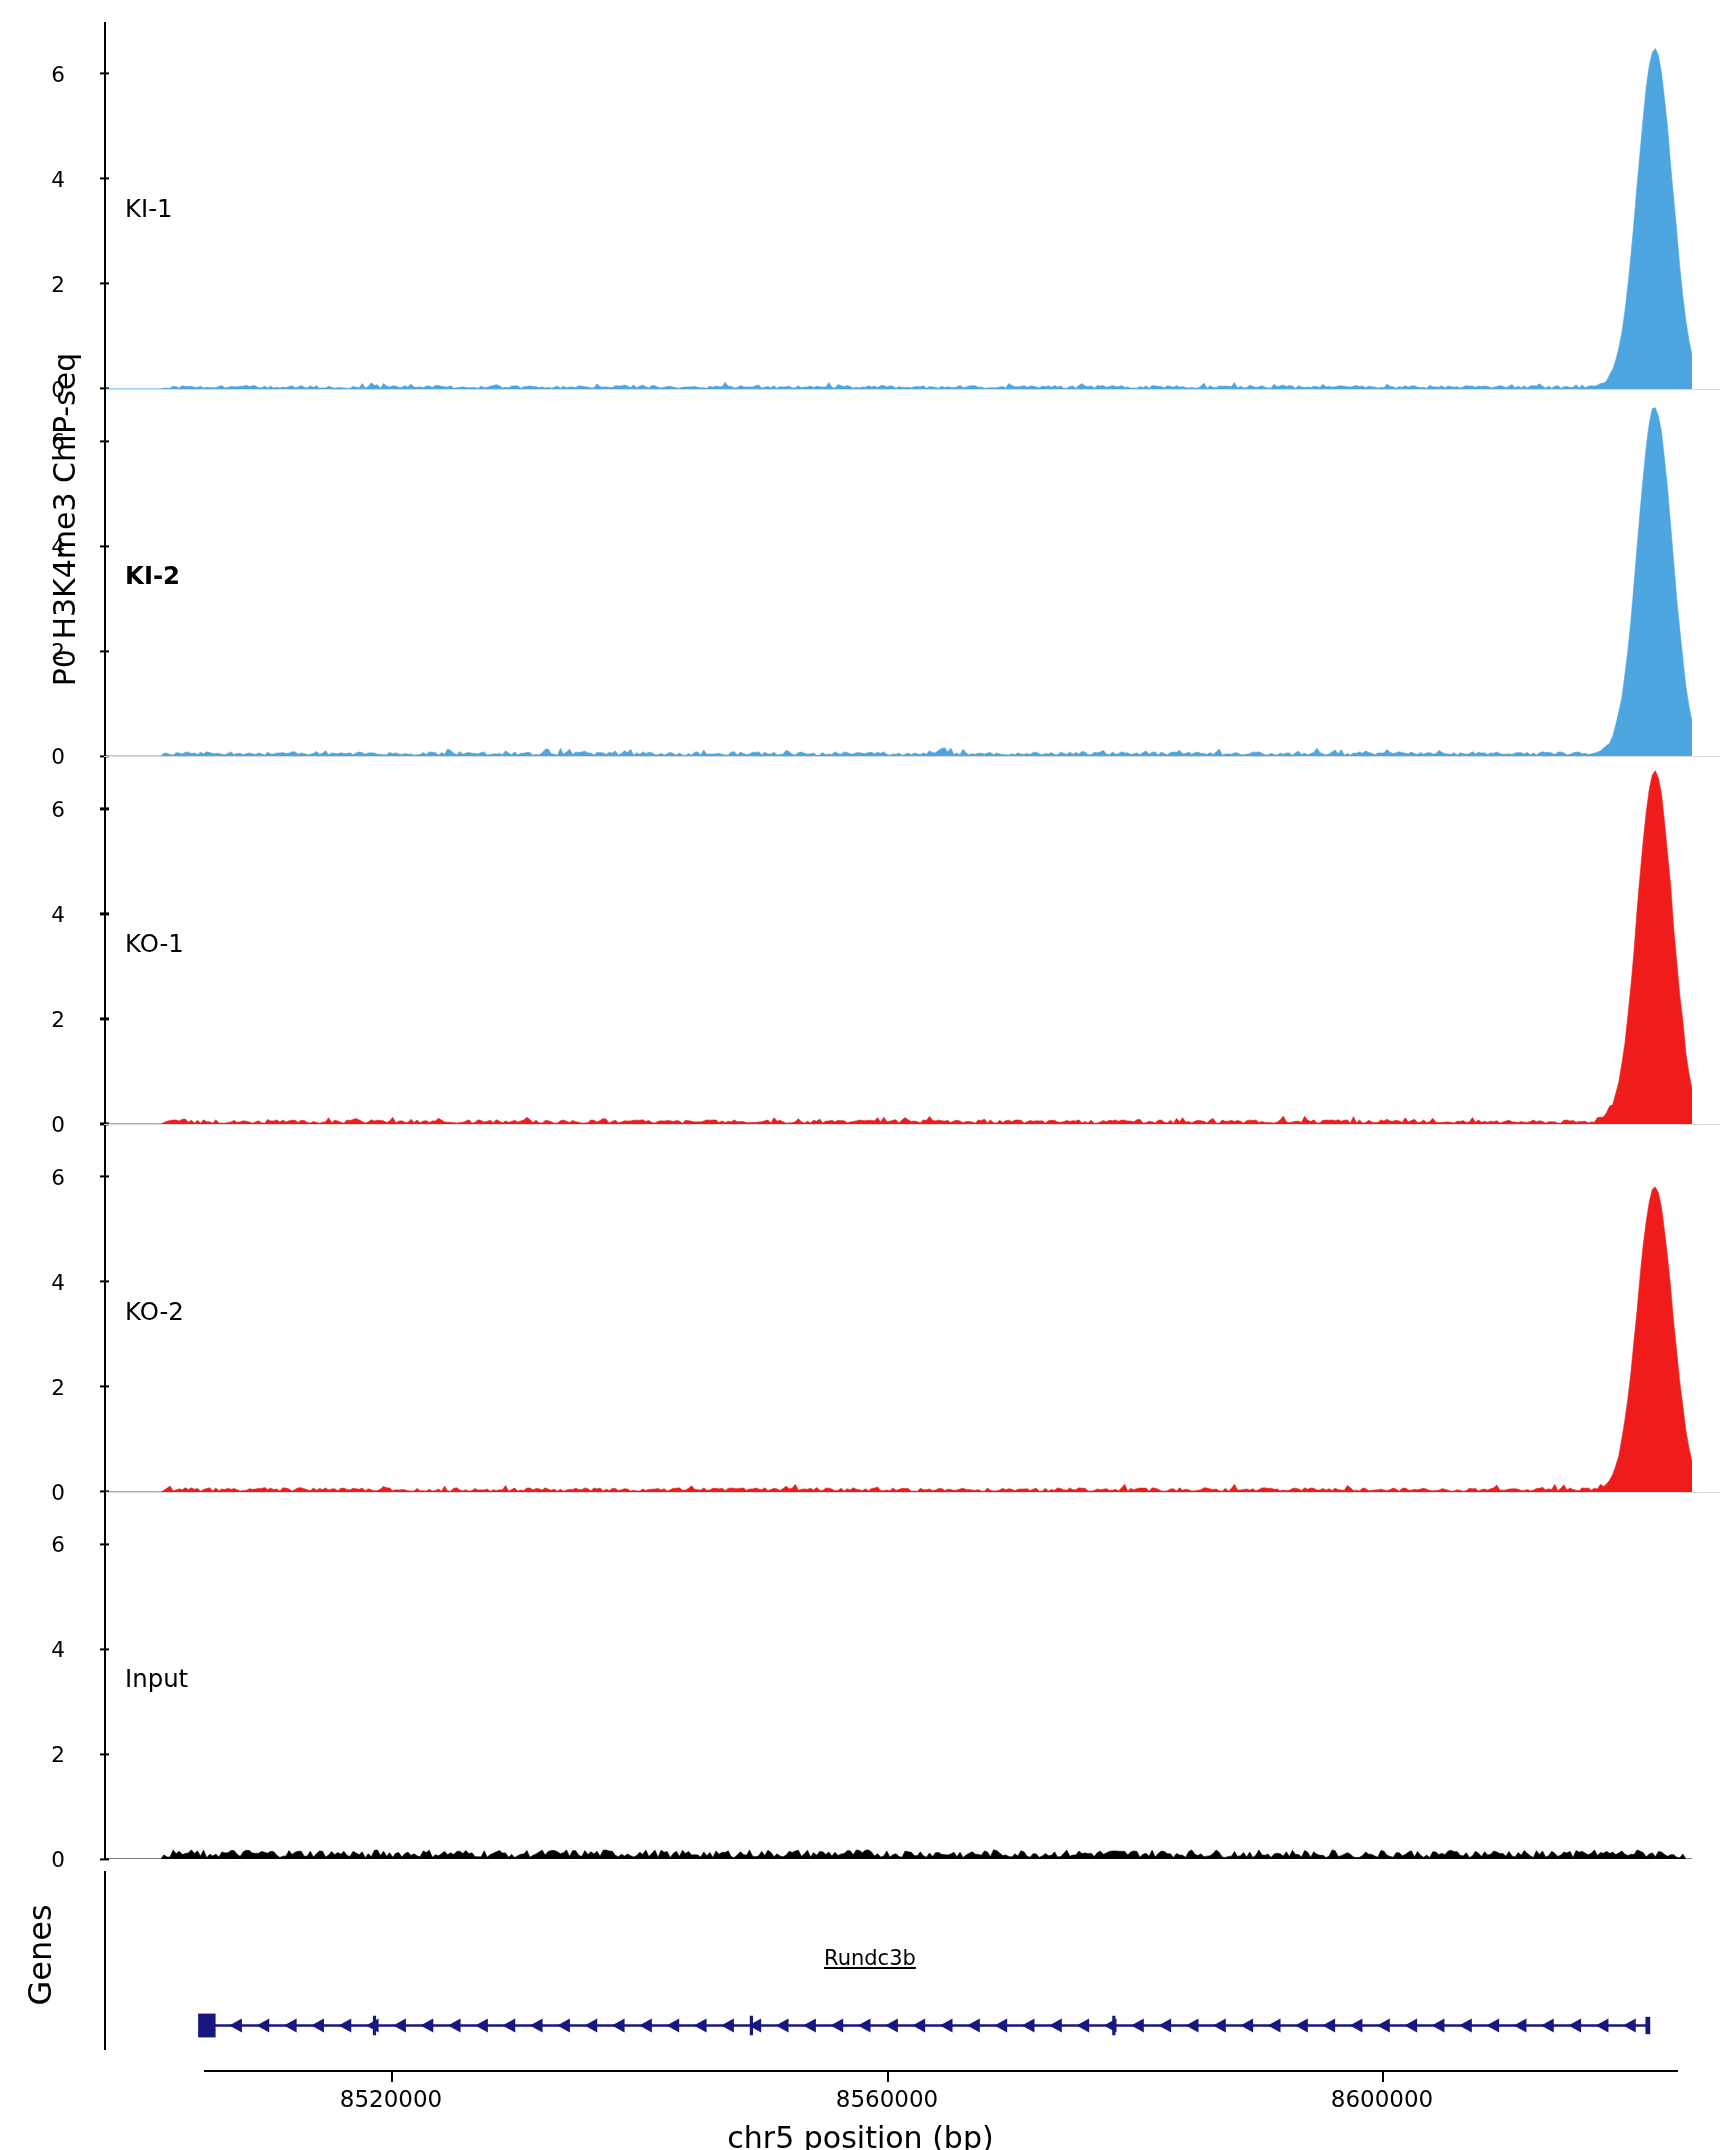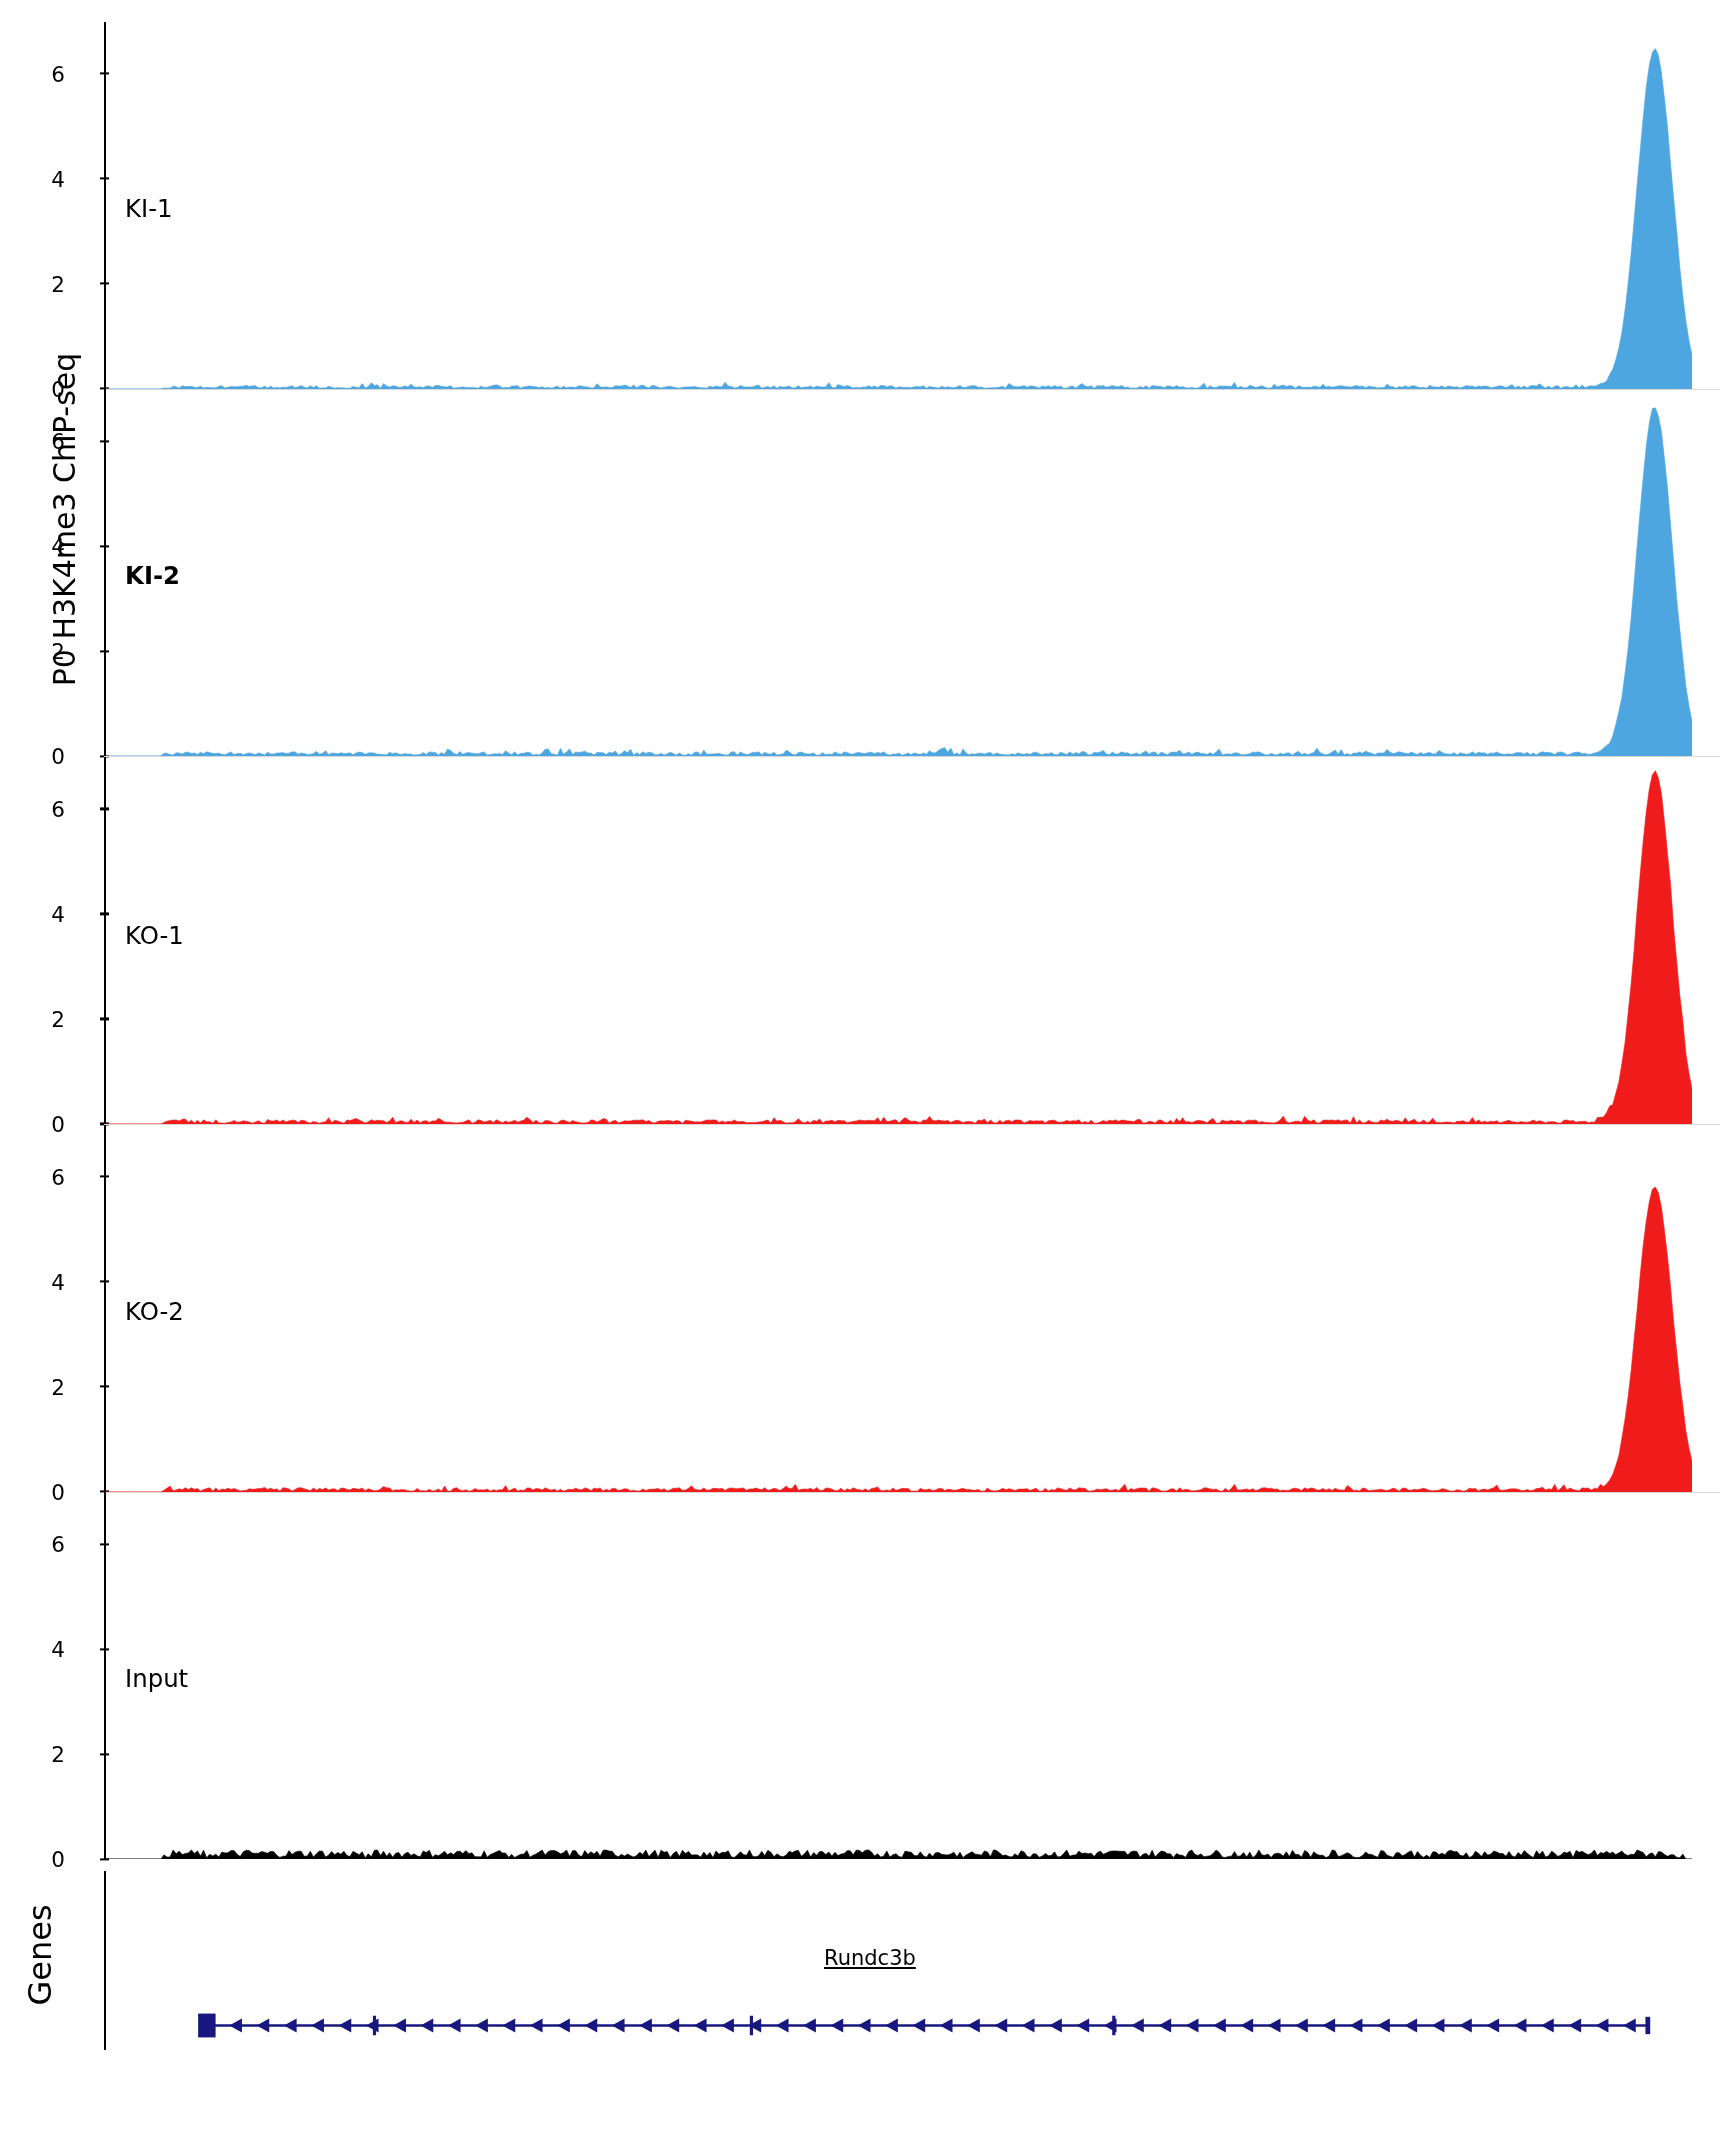--- a/index.html
+++ b/index.html
@@ -228,21 +228,21 @@
       </div>
       <div class="sep" style="position: relative;"></div>
       <div class="track">
         <div class="axis-line"></div>
         <div class="ticks">
           <div class="tick" style="top: 367px;">0<span class="tmark"></span></div>
           <div class="tick" style="top: 262px;">2<span class="tmark"></span></div>
           <div class="tick" style="top: 157px;">4<span class="tmark"></span></div>
           <div class="tick" style="top: 52px;">6<span class="tmark"></span></div>
         </div>
-        <div class="track-label" style="top: 164px;">KO-1</div>
+        <div class="track-label" style="top: 172px;">KO-1</div>
         <div class="plotarea">
           <svg viewBox="0 0 1000 500" preserveAspectRatio="none">
             <path d="M 0.00 500.00 L 0.00 500.00 L 1.92 500.00 L 3.85 500.00 L 5.77 500.00 L 7.69 500.00 L 9.62 500.00 L 11.54 500.00 L 13.46 500.00 L 15.38 500.00 L 17.31 500.00 L 19.23 500.00 L 21.15 500.00 L 23.08 500.00 L 25.00 500.00 L 26.92 500.00 L 28.85 500.00 L 30.77 500.00 L 32.69 500.00 L 34.62 500.00 L 36.54 497.88 L 38.46 496.16 L 40.38 495.20 L 42.31 494.59 L 44.23 494.63 L 46.15 495.78 L 48.08 493.66 L 50.00 493.14 L 51.92 497.57 L 53.85 494.85 L 55.77 498.65 L 57.69 495.02 L 59.62 498.75 L 61.54 494.34 L 63.46 496.98 L 65.38 496.83 L 67.31 498.90 L 69.23 494.22 L 71.15 498.63 L 73.08 498.79 L 75.00 498.84 L 76.92 497.85 L 78.85 497.15 L 80.77 495.12 L 82.69 497.64 L 84.62 497.13 L 86.54 495.64 L 88.46 496.42 L 90.38 497.15 L 92.31 498.82 L 94.23 497.34 L 96.15 495.64 L 98.08 498.37 L 100.00 498.83 L 101.92 493.87 L 103.85 495.78 L 105.77 495.90 L 107.69 494.47 L 109.62 497.23 L 111.54 494.53 L 113.46 497.30 L 115.38 495.71 L 117.31 494.77 L 119.23 494.93 L 121.15 497.90 L 123.08 495.05 L 125.00 495.23 L 126.92 497.51 L 128.85 498.52 L 130.77 496.62 L 132.69 497.69 L 134.62 498.89 L 136.54 497.53 L 138.46 496.87 L 140.38 491.35 L 142.31 498.15 L 144.23 494.85 L 146.15 495.92 L 148.08 497.45 L 150.00 498.88 L 151.92 494.55 L 153.85 495.23 L 155.77 493.97 L 157.69 492.35 L 159.62 494.50 L 161.54 496.66 L 163.46 498.76 L 165.38 497.09 L 167.31 494.11 L 169.23 495.99 L 171.15 494.85 L 173.08 495.16 L 175.00 495.72 L 176.92 497.79 L 178.85 495.75 L 180.77 490.83 L 182.69 498.24 L 184.62 496.14 L 186.54 495.56 L 188.46 497.49 L 190.38 497.85 L 192.31 493.45 L 194.23 497.84 L 196.15 494.68 L 198.08 498.34 L 200.00 496.00 L 201.92 495.48 L 203.85 497.93 L 205.77 495.78 L 207.69 495.80 L 209.62 492.29 L 211.54 494.65 L 213.46 497.11 L 215.38 497.54 L 217.31 497.62 L 219.23 498.18 L 221.15 498.62 L 223.08 498.02 L 225.00 497.72 L 226.92 496.08 L 228.85 494.27 L 230.77 498.87 L 232.69 497.78 L 234.62 494.24 L 236.54 495.36 L 238.46 497.42 L 240.38 496.34 L 242.31 495.03 L 244.23 498.15 L 246.15 494.29 L 248.08 496.32 L 250.00 498.41 L 251.92 495.96 L 253.85 497.65 L 255.77 496.61 L 257.69 495.05 L 259.62 497.45 L 261.54 495.90 L 263.46 494.63 L 265.38 490.92 L 267.31 493.86 L 269.23 498.01 L 271.15 494.99 L 273.08 498.32 L 275.00 498.69 L 276.92 495.34 L 278.85 495.54 L 280.77 496.80 L 282.69 498.87 L 284.62 498.57 L 286.54 495.47 L 288.46 494.59 L 290.38 496.40 L 292.31 497.86 L 294.23 495.07 L 296.15 496.89 L 298.08 497.67 L 300.00 498.74 L 301.92 498.48 L 303.85 498.04 L 305.77 494.59 L 307.69 494.87 L 309.62 497.42 L 311.54 495.20 L 313.46 492.64 L 315.38 493.41 L 317.31 498.78 L 319.23 496.30 L 321.15 494.98 L 323.08 498.44 L 325.00 497.37 L 326.92 495.72 L 328.85 496.06 L 330.77 495.87 L 332.69 494.94 L 334.62 494.76 L 336.54 494.94 L 338.46 494.20 L 340.38 496.59 L 342.31 495.26 L 344.23 497.95 L 346.15 498.66 L 348.08 496.30 L 350.00 495.68 L 351.92 496.06 L 353.85 495.28 L 355.77 495.56 L 357.69 496.65 L 359.62 495.36 L 361.54 496.00 L 363.46 498.85 L 365.38 494.96 L 367.31 495.44 L 369.23 496.39 L 371.15 497.22 L 373.08 497.02 L 375.00 497.11 L 376.92 495.86 L 378.85 494.45 L 380.77 494.73 L 382.69 494.49 L 384.62 494.49 L 386.54 497.94 L 388.46 495.76 L 390.38 497.82 L 392.31 496.40 L 394.23 497.02 L 396.15 494.39 L 398.08 497.00 L 400.00 496.76 L 401.92 496.76 L 403.85 498.16 L 405.77 498.11 L 407.69 497.87 L 409.62 498.04 L 411.54 497.24 L 413.46 497.08 L 415.38 495.66 L 417.31 494.70 L 419.23 498.77 L 421.15 491.34 L 423.08 496.12 L 425.00 495.00 L 426.92 496.86 L 428.85 498.84 L 430.77 498.27 L 432.69 498.40 L 434.62 496.90 L 436.54 492.77 L 438.46 496.77 L 440.38 498.62 L 442.31 496.23 L 444.23 498.44 L 446.15 494.89 L 448.08 496.36 L 450.00 493.33 L 451.92 498.67 L 453.85 496.07 L 455.77 495.85 L 457.69 494.82 L 459.62 497.18 L 461.54 494.98 L 463.46 495.44 L 465.38 495.61 L 467.31 498.24 L 469.23 497.32 L 471.15 496.46 L 473.08 495.78 L 475.00 494.52 L 476.92 495.25 L 478.85 495.46 L 480.77 494.91 L 482.69 495.13 L 484.62 495.70 L 486.54 491.33 L 488.46 497.15 L 490.38 490.68 L 492.31 496.60 L 494.23 496.33 L 496.15 494.78 L 498.08 494.21 L 500.00 498.60 L 501.92 494.55 L 503.85 491.22 L 505.77 494.38 L 507.69 496.64 L 509.62 495.92 L 511.54 496.79 L 513.46 498.13 L 515.38 494.65 L 517.31 494.83 L 519.23 489.63 L 521.15 494.91 L 523.08 495.76 L 525.00 494.53 L 526.92 495.69 L 528.85 496.04 L 530.77 495.17 L 532.69 498.09 L 534.62 495.84 L 536.54 494.81 L 538.46 495.82 L 540.38 498.29 L 542.31 496.58 L 544.23 496.74 L 546.15 497.13 L 548.08 498.92 L 550.00 494.55 L 551.92 495.48 L 553.85 493.25 L 555.77 498.59 L 557.69 494.40 L 559.62 498.17 L 561.54 498.61 L 563.46 494.78 L 565.38 498.03 L 567.31 495.50 L 569.23 494.78 L 571.15 497.04 L 573.08 494.70 L 575.00 494.51 L 576.92 495.04 L 578.85 498.65 L 580.77 496.91 L 582.69 495.17 L 584.62 496.35 L 586.54 495.68 L 588.46 495.88 L 590.38 495.68 L 592.31 498.68 L 594.23 495.58 L 596.15 495.04 L 598.08 494.92 L 600.00 497.42 L 601.92 497.59 L 603.85 496.96 L 605.77 495.11 L 607.69 496.53 L 609.62 495.42 L 611.54 495.98 L 613.46 494.29 L 615.38 498.47 L 617.31 496.47 L 619.23 498.64 L 621.15 494.74 L 623.08 498.81 L 625.00 498.76 L 626.92 497.22 L 628.85 495.29 L 630.77 496.90 L 632.69 494.90 L 634.62 495.71 L 636.54 494.42 L 638.46 496.26 L 640.38 494.68 L 642.31 494.85 L 644.23 496.02 L 646.15 496.02 L 648.08 497.08 L 650.00 494.25 L 651.92 493.67 L 653.85 498.71 L 655.77 498.35 L 657.69 496.19 L 659.62 496.89 L 661.54 498.47 L 663.46 494.93 L 665.38 494.59 L 667.31 497.58 L 669.23 498.42 L 671.15 494.96 L 673.08 498.83 L 675.00 492.46 L 676.92 497.06 L 678.85 491.45 L 680.77 497.38 L 682.69 496.75 L 684.62 498.15 L 686.54 496.31 L 688.46 494.99 L 690.38 495.53 L 692.31 496.32 L 694.23 498.51 L 696.15 494.53 L 698.08 492.52 L 700.00 498.78 L 701.92 498.76 L 703.85 494.68 L 705.77 496.41 L 707.69 496.24 L 709.62 494.96 L 711.54 496.71 L 713.46 495.21 L 715.38 496.26 L 717.31 498.80 L 719.23 495.47 L 721.15 494.75 L 723.08 495.21 L 725.00 494.50 L 726.92 497.87 L 728.85 496.52 L 730.77 498.10 L 732.69 497.81 L 734.62 498.41 L 736.54 498.60 L 738.46 497.28 L 740.38 494.57 L 742.31 489.05 L 744.23 496.88 L 746.15 498.33 L 748.08 497.35 L 750.00 496.31 L 751.92 496.21 L 753.85 497.68 L 755.77 489.44 L 757.69 494.75 L 759.62 496.64 L 761.54 494.34 L 763.46 498.62 L 765.38 498.42 L 767.31 494.91 L 769.23 494.67 L 771.15 495.01 L 773.08 494.48 L 775.00 495.47 L 776.92 494.26 L 778.85 496.19 L 780.77 494.75 L 782.69 494.60 L 784.62 498.47 L 786.54 489.96 L 788.46 498.27 L 790.38 494.60 L 792.31 498.62 L 794.23 498.05 L 796.15 494.92 L 798.08 497.21 L 800.00 497.87 L 801.92 497.90 L 803.85 494.43 L 805.77 495.96 L 807.69 493.58 L 809.62 496.08 L 811.54 496.14 L 813.46 494.81 L 815.38 496.04 L 817.31 497.68 L 819.23 491.56 L 821.15 497.29 L 823.08 495.27 L 825.00 493.49 L 826.92 497.75 L 828.85 497.51 L 830.77 494.60 L 832.69 497.85 L 834.62 496.93 L 836.54 492.02 L 838.46 497.56 L 840.38 498.09 L 842.31 498.10 L 844.23 497.36 L 846.15 497.38 L 848.08 497.76 L 850.00 498.78 L 851.92 496.19 L 853.85 496.41 L 855.77 495.53 L 857.69 497.67 L 859.62 497.20 L 861.54 491.13 L 863.46 497.60 L 865.38 494.66 L 867.31 497.49 L 869.23 496.42 L 871.15 497.69 L 873.08 496.17 L 875.00 496.86 L 876.92 495.52 L 878.85 498.55 L 880.77 497.34 L 882.69 496.01 L 884.62 495.00 L 886.54 497.10 L 888.46 497.35 L 890.38 498.02 L 892.31 496.59 L 894.23 497.55 L 896.15 497.70 L 898.08 496.64 L 900.00 494.65 L 901.92 496.91 L 903.85 495.68 L 905.77 496.50 L 907.69 498.78 L 909.62 496.87 L 911.54 496.83 L 913.46 497.02 L 915.38 498.62 L 917.31 498.77 L 919.23 494.79 L 921.15 494.65 L 923.08 496.04 L 925.00 495.21 L 926.92 497.53 L 928.85 496.46 L 930.77 496.66 L 932.69 496.13 L 934.62 498.26 L 936.54 497.18 L 938.46 497.62 L 940.38 491.20 L 942.31 490.94 L 944.23 490.41 L 946.15 484.40 L 948.08 475.55 L 950.00 473.69 L 951.92 458.60 L 953.85 443.12 L 955.77 417.75 L 957.69 390.66 L 959.62 351.27 L 961.54 310.71 L 963.46 263.78 L 965.38 208.15 L 967.31 159.90 L 969.23 114.53 L 971.15 74.84 L 973.08 43.76 L 975.00 24.31 L 976.92 18.63 L 978.85 28.84 L 980.77 50.12 L 982.69 89.21 L 984.62 132.74 L 986.54 174.71 L 988.46 233.31 L 990.38 278.98 L 992.31 324.93 L 994.23 359.33 L 996.15 403.78 L 998.08 430.86 L 1000.00 451.82 L 1000.00 500.00 Z" fill="#f01c1c" stroke="#f01c1c" stroke-width="0.6" vector-effect="non-scaling-stroke"></path>
           </svg>
         </div>
       </div>
       <div class="sep" style="position: relative;"></div>
       <div class="track">
         <div class="axis-line"></div>
         <div class="ticks">
@@ -337,15 +337,27 @@
           <path d="M 930.0763221153846 23.5 L 922.0763221153846 30 L 930.0763221153846 36.5 Z" fill="#17177f"></path>
           <path d="M 947.3082932692307 23.5 L 939.3082932692307 30 L 947.3082932692307 36.5 Z" fill="#17177f"></path>
           <path d="M 964.5402644230769 23.5 L 956.5402644230769 30 L 964.5402644230769 36.5 Z" fill="#17177f"></path>
           <rect x="168.28125" y="21" width="2" height="18" fill="#17177f"></rect>
           <rect x="405.9375" y="21" width="2" height="18" fill="#17177f"></rect>
           <rect x="634.453125" y="21" width="2" height="18" fill="#17177f"></rect>
         </svg>
       </div>
   </div>
 
+  <div id="xaxis">
+    <div id="xaxis-line"></div>
+    <div id="xticks-holder">
+        <div class="xtick" style="left: 391px;"></div>
+        <div class="xticklabel" style="left: 391px;">8520000</div>
+        <div class="xtick" style="left: 887px;"></div>
+        <div class="xticklabel" style="left: 887px;">8560000</div>
+        <div class="xtick" style="left: 1382px;"></div>
+        <div class="xticklabel" style="left: 1382px;">8600000</div>
+      </div>
+    <div id="xlabel">chr5 position (bp)</div>
+  </div>
 
 </div>
 
 
 </body></html>

